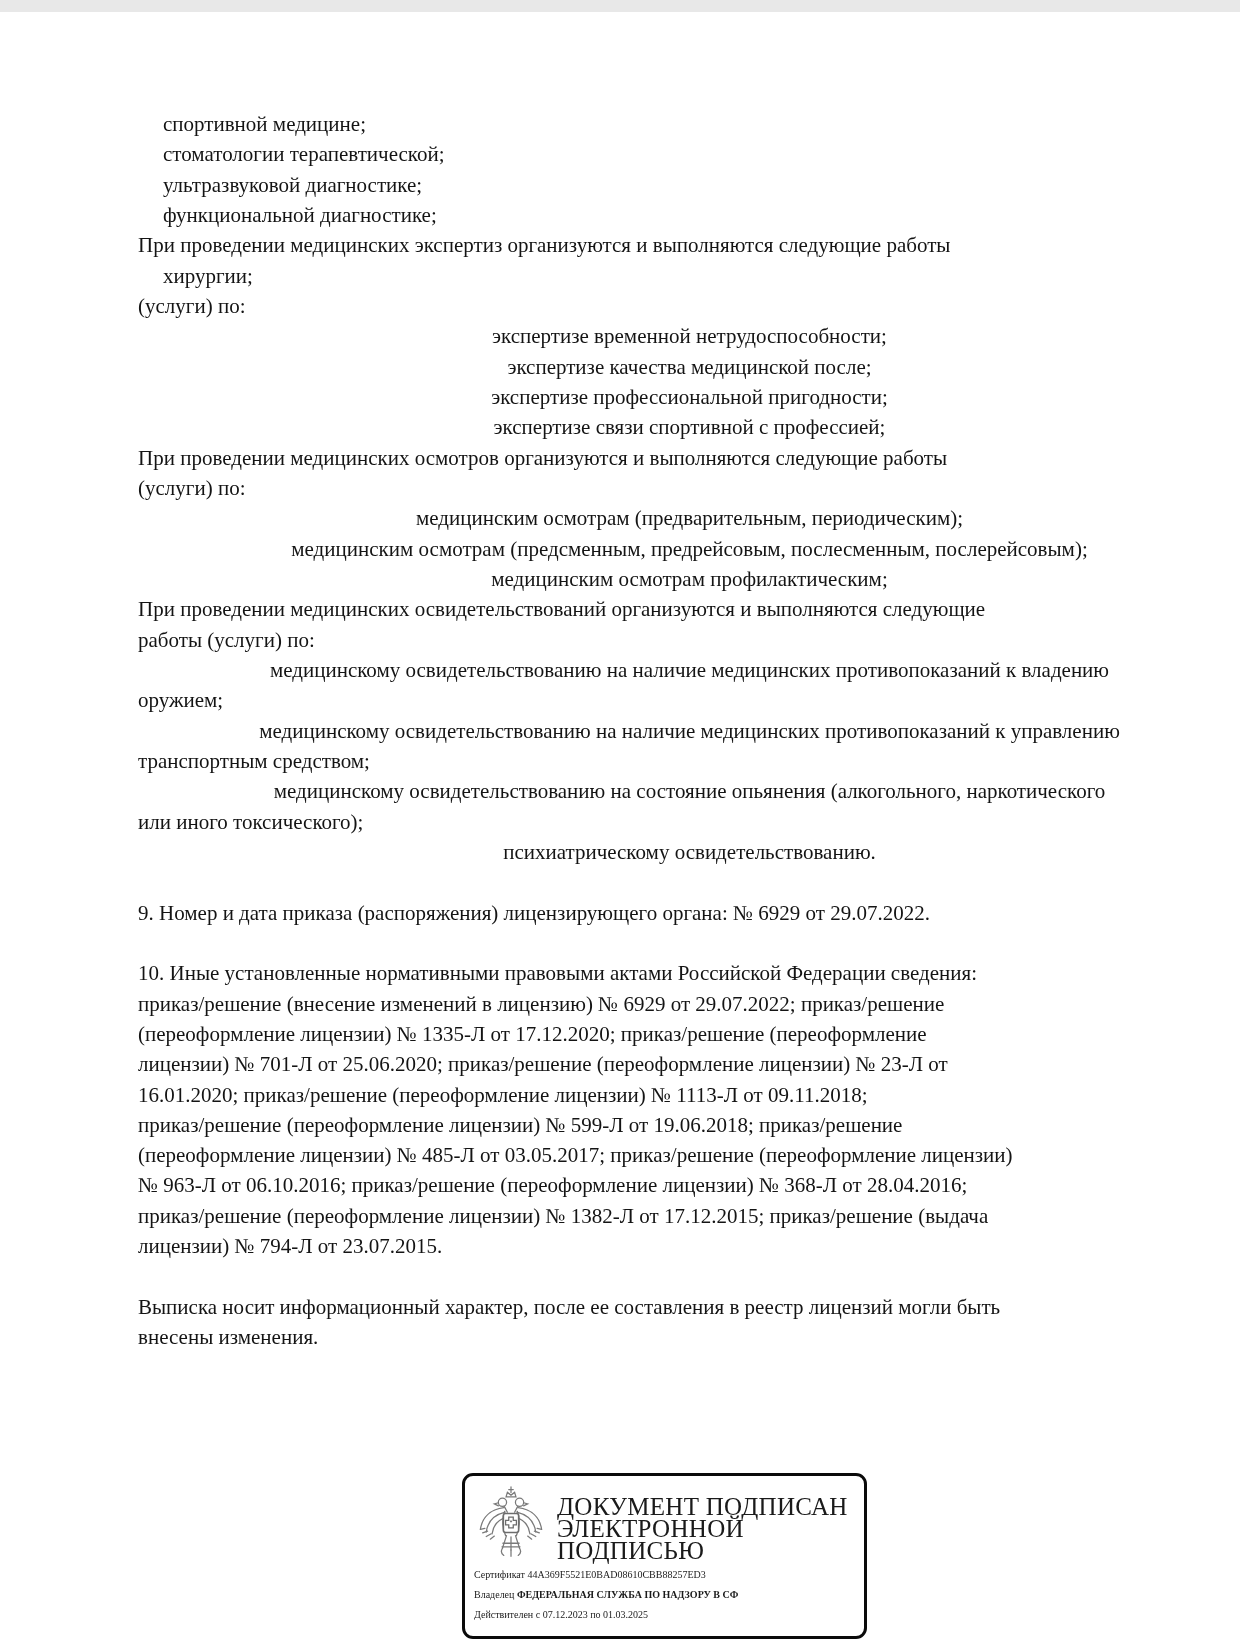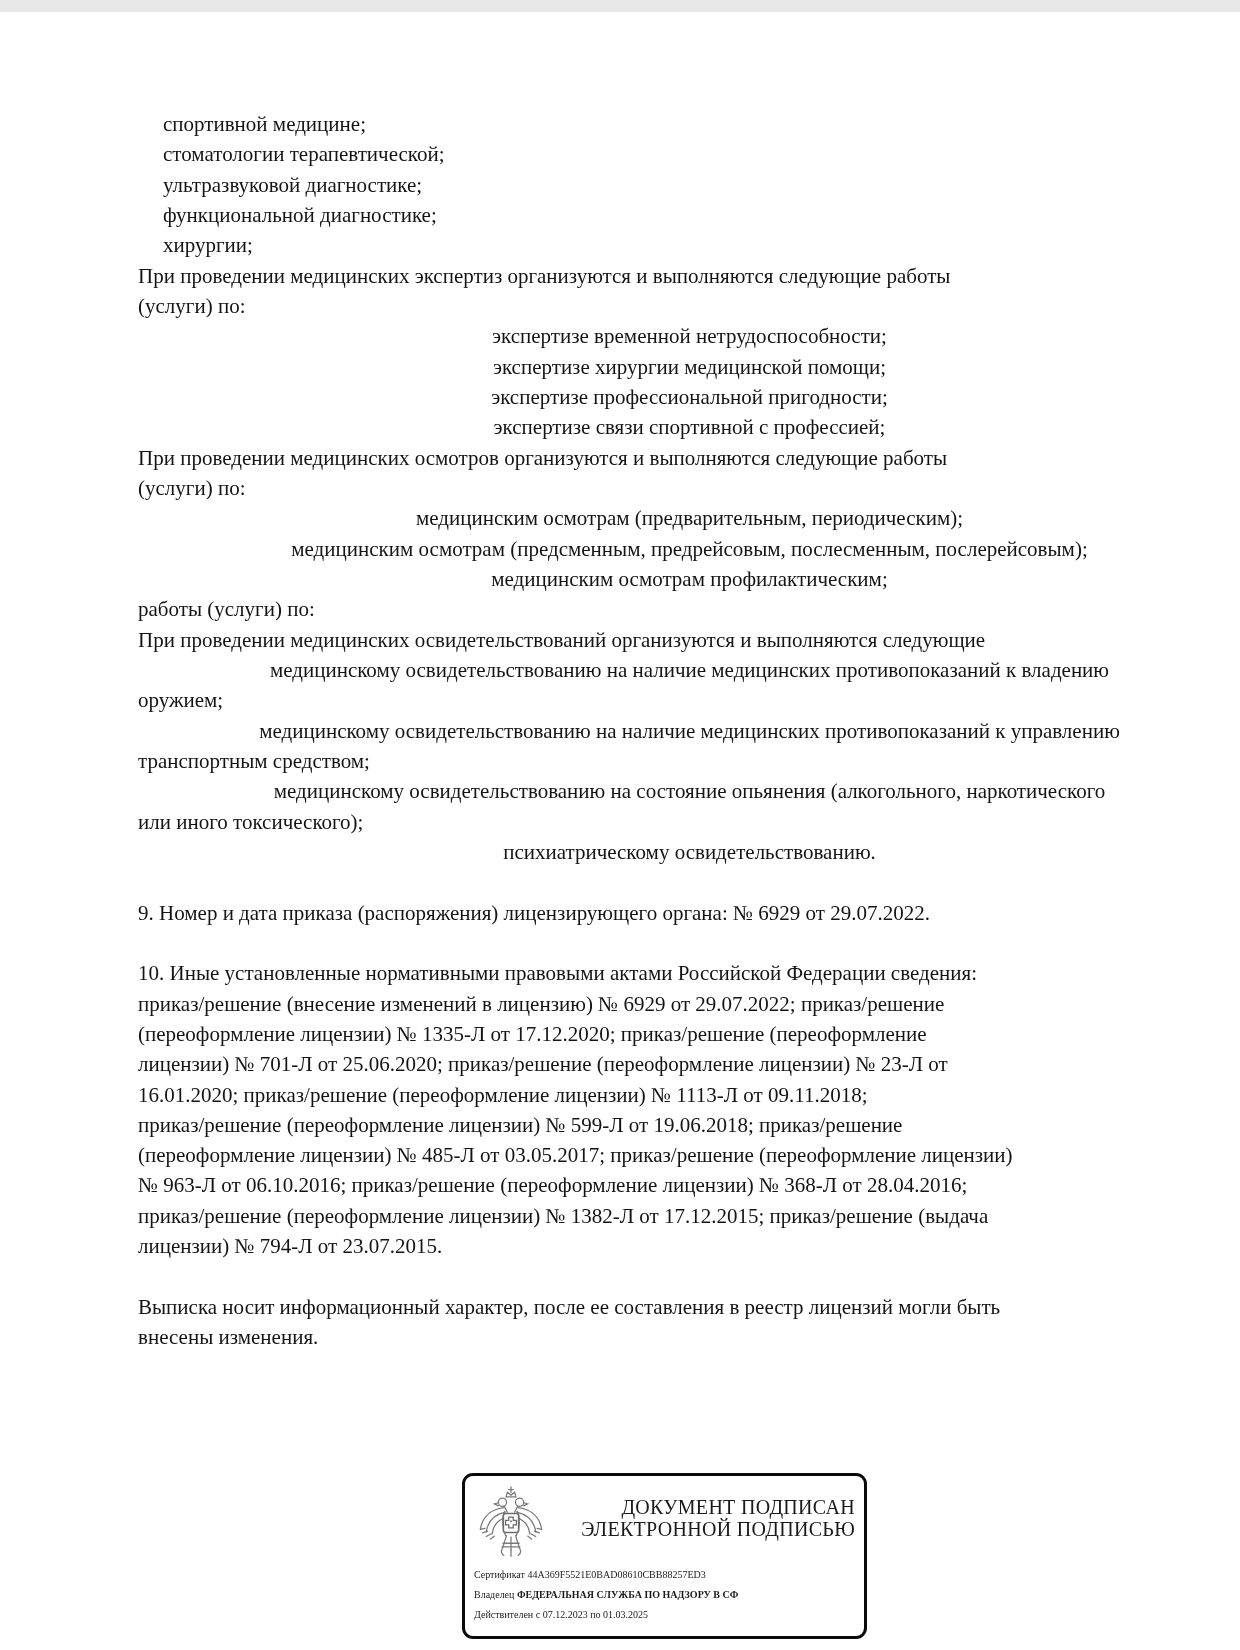--- a/index.html
+++ b/index.html
@@ -44,22 +44,22 @@
     left: 10px;
     top: 8px;
     width: 72px;
     height: 78px;
   }
   .stamp-title {
     position: absolute;
     left: 92px;
     top: 20px;
     width: 298px;
-    text-align: right;
-    font-size: 20px;
+    text-align: left;
+    font-size: 25px;
     line-height: 22px;
     letter-spacing: 0.3px;
     color: #1a1a1a;
   }
   .stamp-info {
     position: absolute;
     left: 9px;
     top: 89px;
     width: 600px;
     font-size: 10px;
@@ -73,34 +73,34 @@
 </head>
 <body>
 
 <div class="page">
 
   <div class="doc-text">
       <div class="line ind1">спортивной медицине;</div>
       <div class="line ind1">стоматологии терапевтической;</div>
       <div class="line ind1">ультразвуковой диагностике;</div>
       <div class="line ind1">функциональной диагностике;</div>
+      <div class="line">При проведении медицинских экспертиз организуются и выполняются следующие работы</div>
       <div class="line ind1">хирургии;</div>
-      <div class="line">При проведении медицинских экспертиз организуются и выполняются следующие работы</div>
       <div class="line">(услуги) по:</div>
       <div class="line ind2">экспертизе временной нетрудоспособности;</div>
-      <div class="line ind2">экспертизе хирургии медицинской помощи;</div>
+      <div class="line ind2">экспертизе качества медицинской после;</div>
       <div class="line ind2">экспертизе профессиональной пригодности;</div>
       <div class="line ind2">экспертизе связи спортивной с профессией;</div>
       <div class="line">При проведении медицинских осмотров организуются и выполняются следующие работы</div>
       <div class="line">(услуги) по:</div>
       <div class="line ind2">медицинским осмотрам (предварительным, периодическим);</div>
       <div class="line ind2">медицинским осмотрам (предсменным, предрейсовым, послесменным, послерейсовым);</div>
       <div class="line ind2">медицинским осмотрам профилактическим;</div>
+      <div class="line">При проведении медицинских освидетельствований организуются и выполняются следующие</div>
       <div class="line">работы (услуги) по:</div>
-      <div class="line">При проведении медицинских освидетельствований организуются и выполняются следующие</div>
       <div class="line ind2">медицинскому освидетельствованию на наличие медицинских противопоказаний к владению</div>
       <div class="line">оружием;</div>
       <div class="line ind2">медицинскому освидетельствованию на наличие медицинских противопоказаний к управлению</div>
       <div class="line">транспортным средством;</div>
       <div class="line ind2">медицинскому освидетельствованию на состояние опьянения (алкогольного, наркотического</div>
       <div class="line">или иного токсического);</div>
       <div class="line ind2">психиатрическому освидетельствованию.</div>
       <div class="line">&nbsp;</div>
       <div class="line">9. Номер и дата приказа (распоряжения) лицензирующего органа: № 6929 от 29.07.2022.</div>
       <div class="line">&nbsp;</div>

